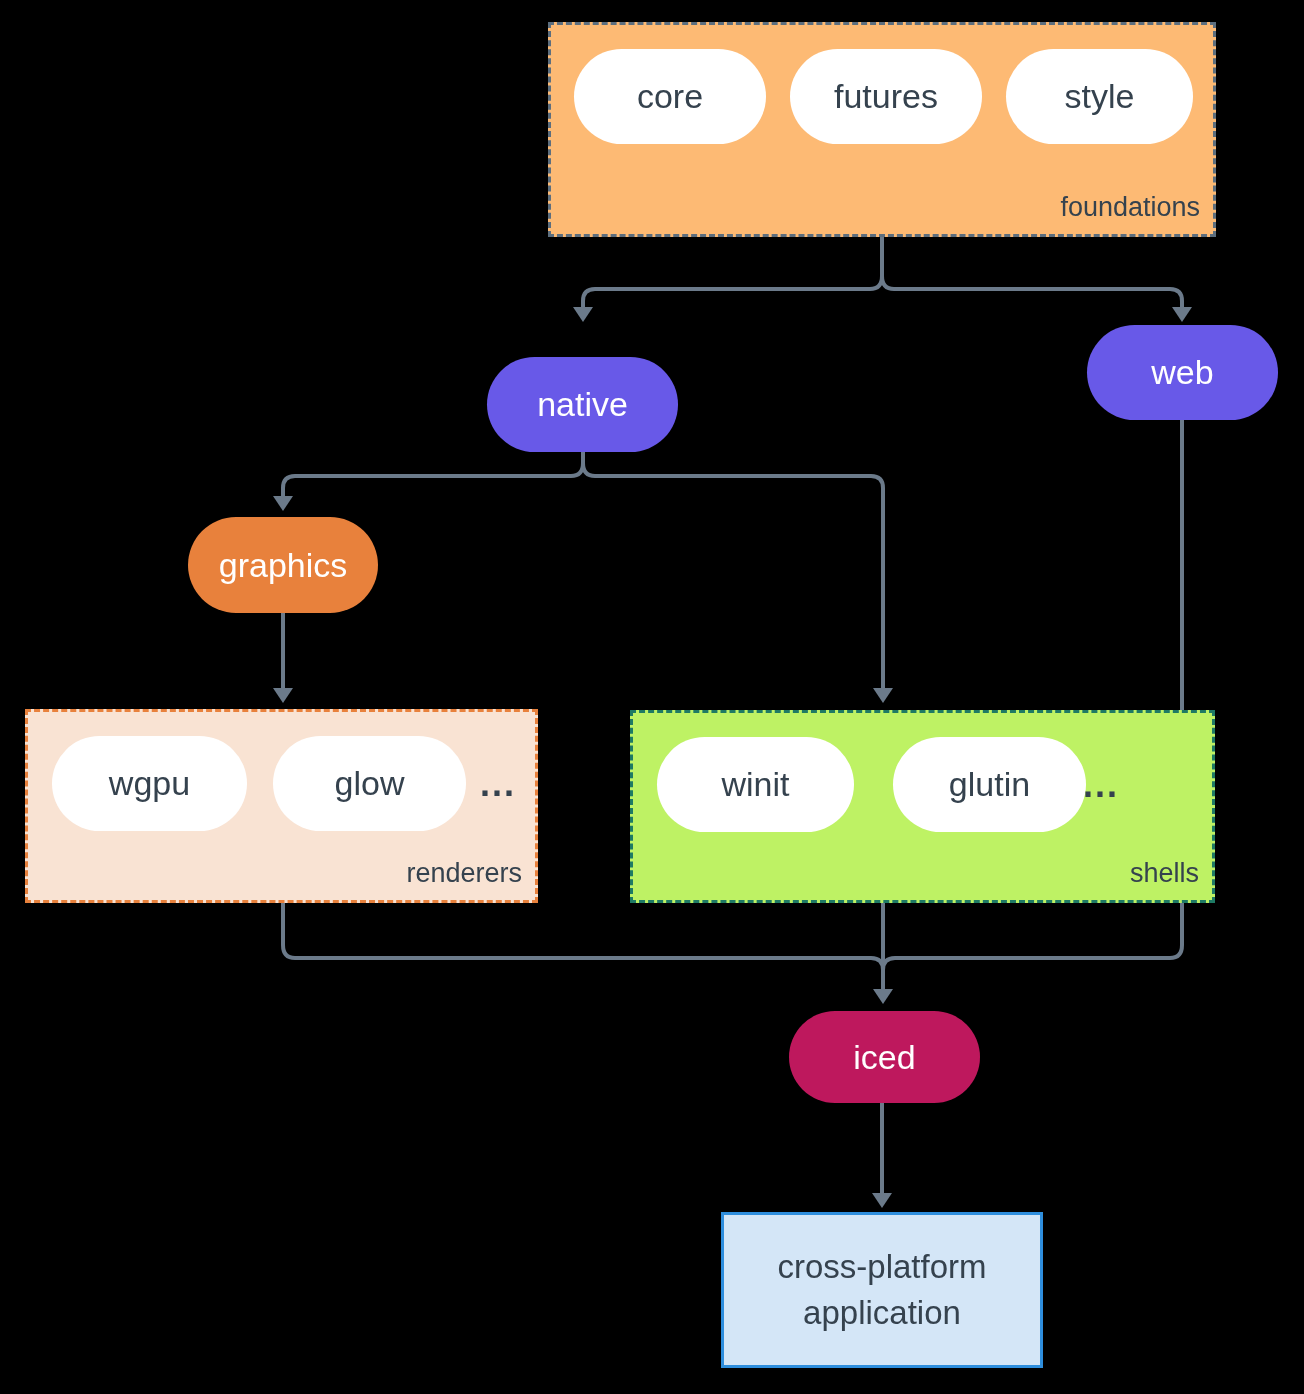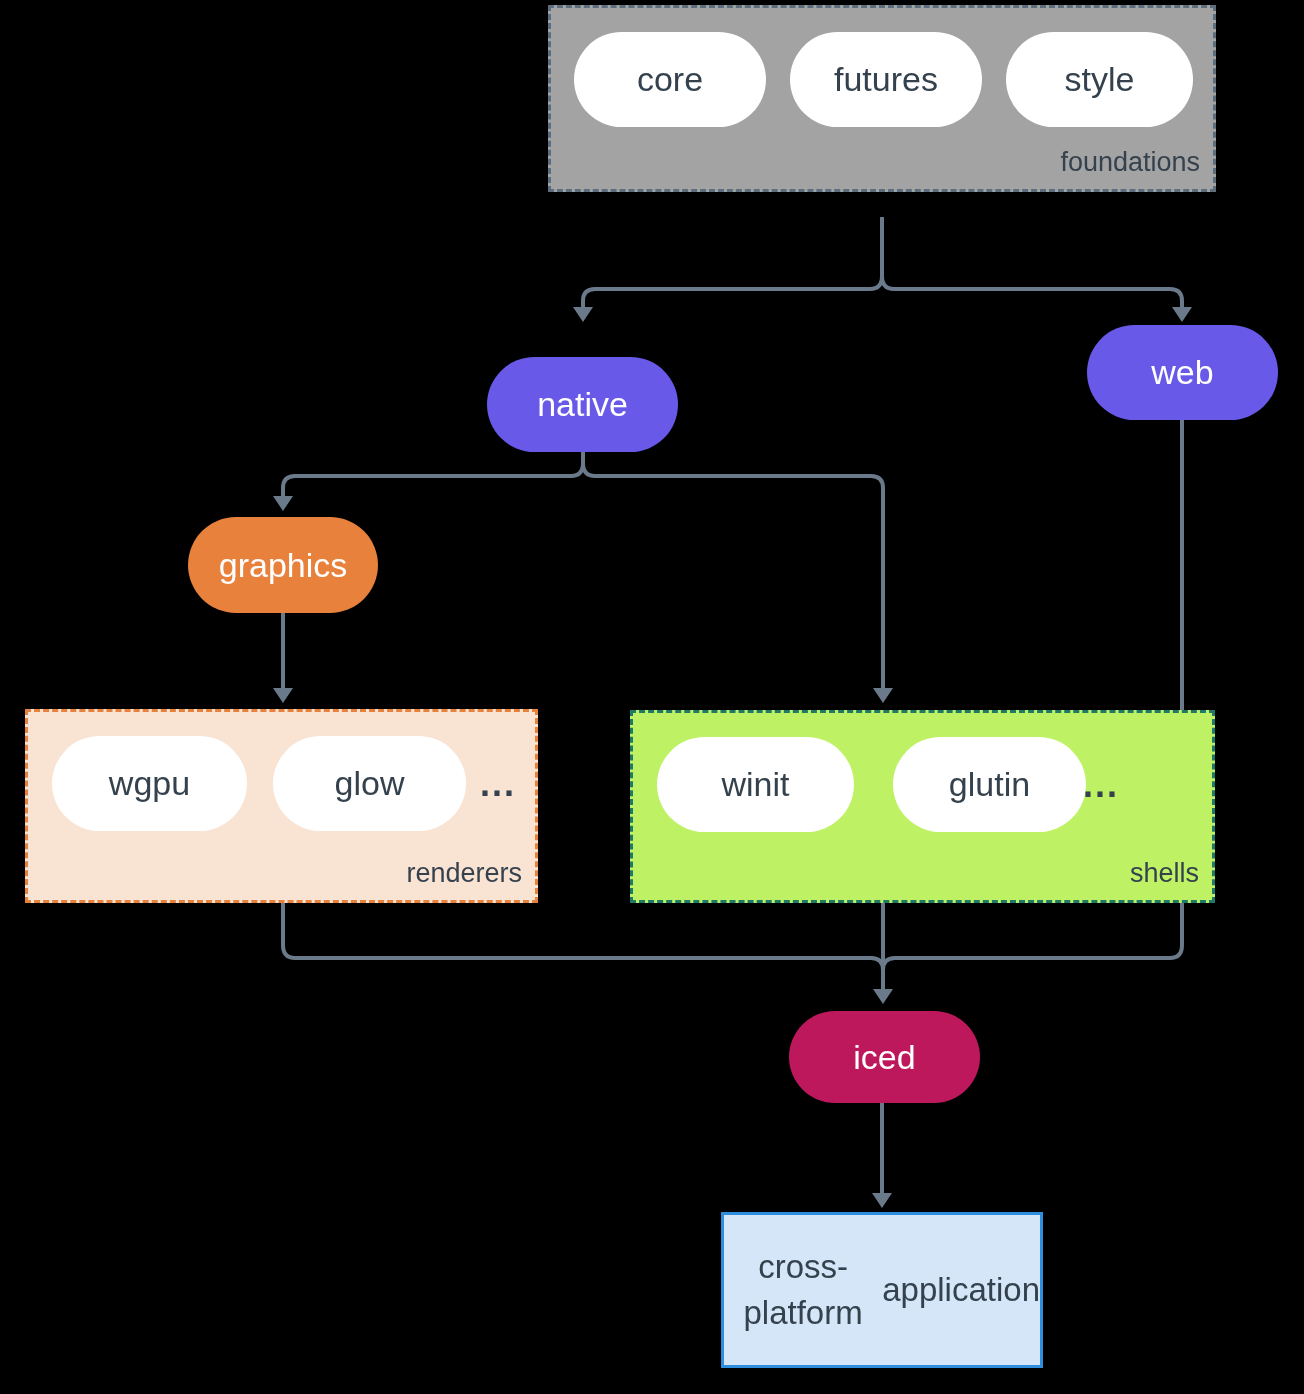--- a/index.html
+++ b/index.html
@@ -19,22 +19,22 @@
     position: absolute;
     left: 0; top: 0;
     width: 1304px;
     height: 1394px;
   }
   .group {
     position: absolute;
     box-sizing: border-box;
   }
   .group-foundations {
-    left: 548px; top: 5px; width: 668px; height: 187px;
-    background: #a3a3a3;
+    left: 548px; top: 22px; width: 668px; height: 215px;
+    background: #fdba74;
     border: 3px dashed #5c6e7e;
   }
   .group-renderers {
     left: 25px; top: 709px; width: 513px; height: 194px;
     background: #f9e3d3;
     border: 3px dashed #e8813c;
   }
   .group-shells {
     left: 630px; top: 710px; width: 585px; height: 193px;
     background: #bef264;
@@ -85,21 +85,21 @@
     color: #35424e;
   }
   .app-box {
     position: absolute;
     left: 721px; top: 1212px;
     width: 322px; height: 156px;
     box-sizing: border-box;
     background: #d4e6f7;
     border: 3px solid #2e8edd;
     display: flex;
-    flex-direction: row;
+    flex-direction: column;
     align-items: center;
     justify-content: center;
     font-size: 33px;
     line-height: 46px;
     color: #35424e;
     text-align: center;
   }
 </style>
 </head>
 <body>

